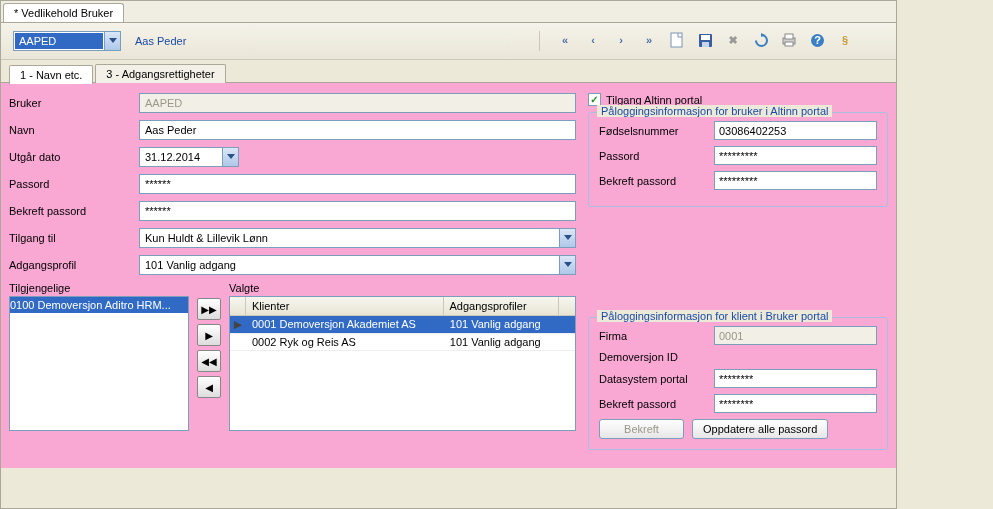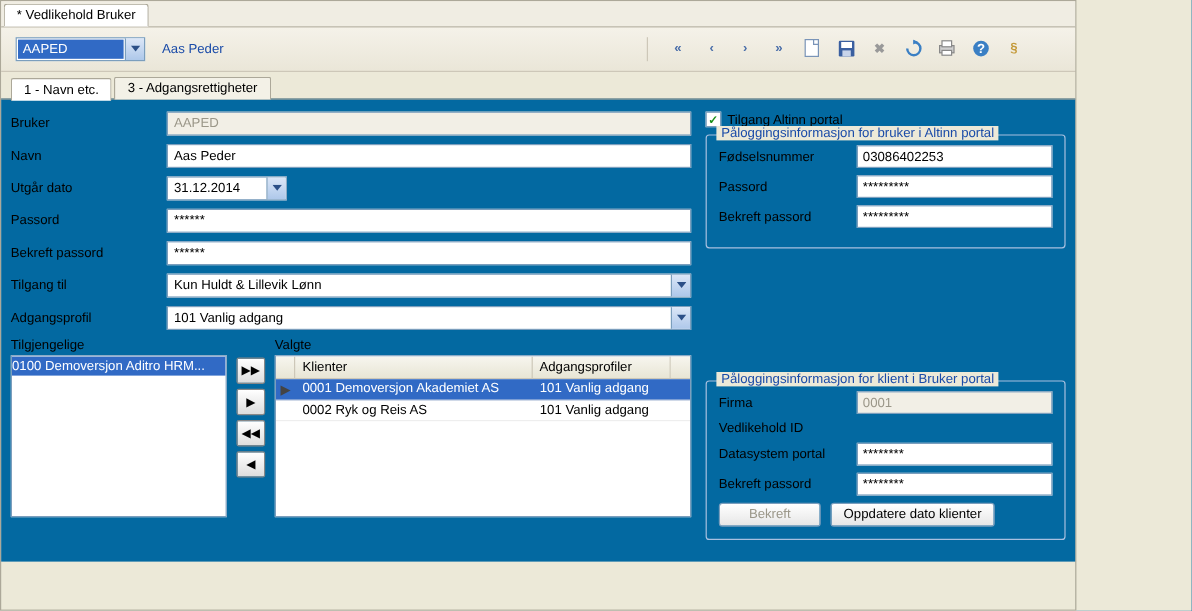--- a/index.html
+++ b/index.html
@@ -11,21 +11,21 @@
   .user-combo { display: flex; align-items: center; border: 1px solid #7b9ebd; background: #fff; height: 20px; width: 108px; }
   .user-combo span { flex: 1; padding: 0 4px; color: #0a246a; background: #316ac5; color: #fff; margin:1px; height: 16px; line-height: 16px; }
   .user-combo .dd { width: 16px; height: 18px; display:flex; align-items:center; justify-content:center; background: linear-gradient(#dbe6f7,#aec8ea); border-left:1px solid #7b9ebd; }
   .link-name { color: #1a4ba8; margin-left: 8px; }
   .tb-icons { margin-left: auto; display: flex; gap: 10px; padding-right: 30px; }
   .tb-sep { width:1px; height:20px; background:#cdc7b8; margin:0 6px; }
   .icon { width: 18px; height: 18px; display: inline-flex; align-items: center; justify-content: center; color:#4a6ea9; font-weight:bold; cursor:pointer; }
   .sub-tabs { display:flex; padding: 4px 8px 0 8px; gap:2px; background:#ece9d8; }
   .sub-tab { border:1px solid #aca899; background:#f3f1e7; padding:3px 10px; border-radius:2px 2px 0 0; cursor:pointer; border-bottom:none; }
   .sub-tab.active { background:#fff; position:relative; top:1px; }
-  .content { display:flex; padding: 10px 8px 8px 8px; gap:12px; border-top:1px solid #aca899; margin-top:-1px; background:#0369a1; }
+  .content { display:flex; padding: 10px 8px 8px 8px; gap:12px; border-top:1px solid #aca899; margin-top:-1px; background:#f9a8d4; }
   .left { flex:1; }
   .right { width:300px; }
   .row { display:flex; align-items:center; margin-bottom:7px; }
   .lbl { width:130px; }
   .field { flex:1; border:1px solid #7b9ebd; background:#fff; height:20px; padding:2px 5px; display:flex; align-items:center; }
   .field.readonly { background:#f2efe6; color:#9b9789; }
   .field.date { width:100px; flex:none; display:flex; align-items:center; padding-right:0; }
   .date .dd { margin-left:auto; width:16px; height:18px; display:flex; align-items:center; justify-content:center; background:linear-gradient(#dbe6f7,#aec8ea); border-left:1px solid #7b9ebd; }
   .select { flex:1; border:1px solid #7b9ebd; background:#fff; height:20px; display:flex; align-items:center; padding-left:5px; }
   .select .dd { margin-left:auto; width:16px; height:18px; display:flex; align-items:center; justify-content:center; background:linear-gradient(#dbe6f7,#aec8ea); border-left:1px solid #7b9ebd; }
@@ -246,30 +246,30 @@
 
       <div style="height:100px"></div>
 
       <div class="fieldset">
         <div class="legend">Påloggingsinformasjon for klient i Bruker portal</div>
         <div class="frow">
           <div class="flbl">Firma</div>
           <div class="fin readonly">0001</div>
         </div>
         <div class="frow">
-          <div class="flbl">Vedlikehold ID</div>
+          <div class="flbl">Demoversjon ID</div>
         </div>
         <div class="frow">
           <div class="flbl">Datasystem portal</div>
           <div class="fin">********</div>
         </div>
         <div class="frow">
           <div class="flbl">Bekreft passord</div>
           <div class="fin">********</div>
         </div>
         <div class="btn-row">
           <div class="btn disabled" style="flex:0 0 85px; text-align:center;">Bekreft</div>
-          <div class="btn">Oppdatere dato klienter</div>
+          <div class="btn">Oppdatere alle passord</div>
         </div>
       </div>
     </div>
   </div>
 </div>
 
 </body></html>

